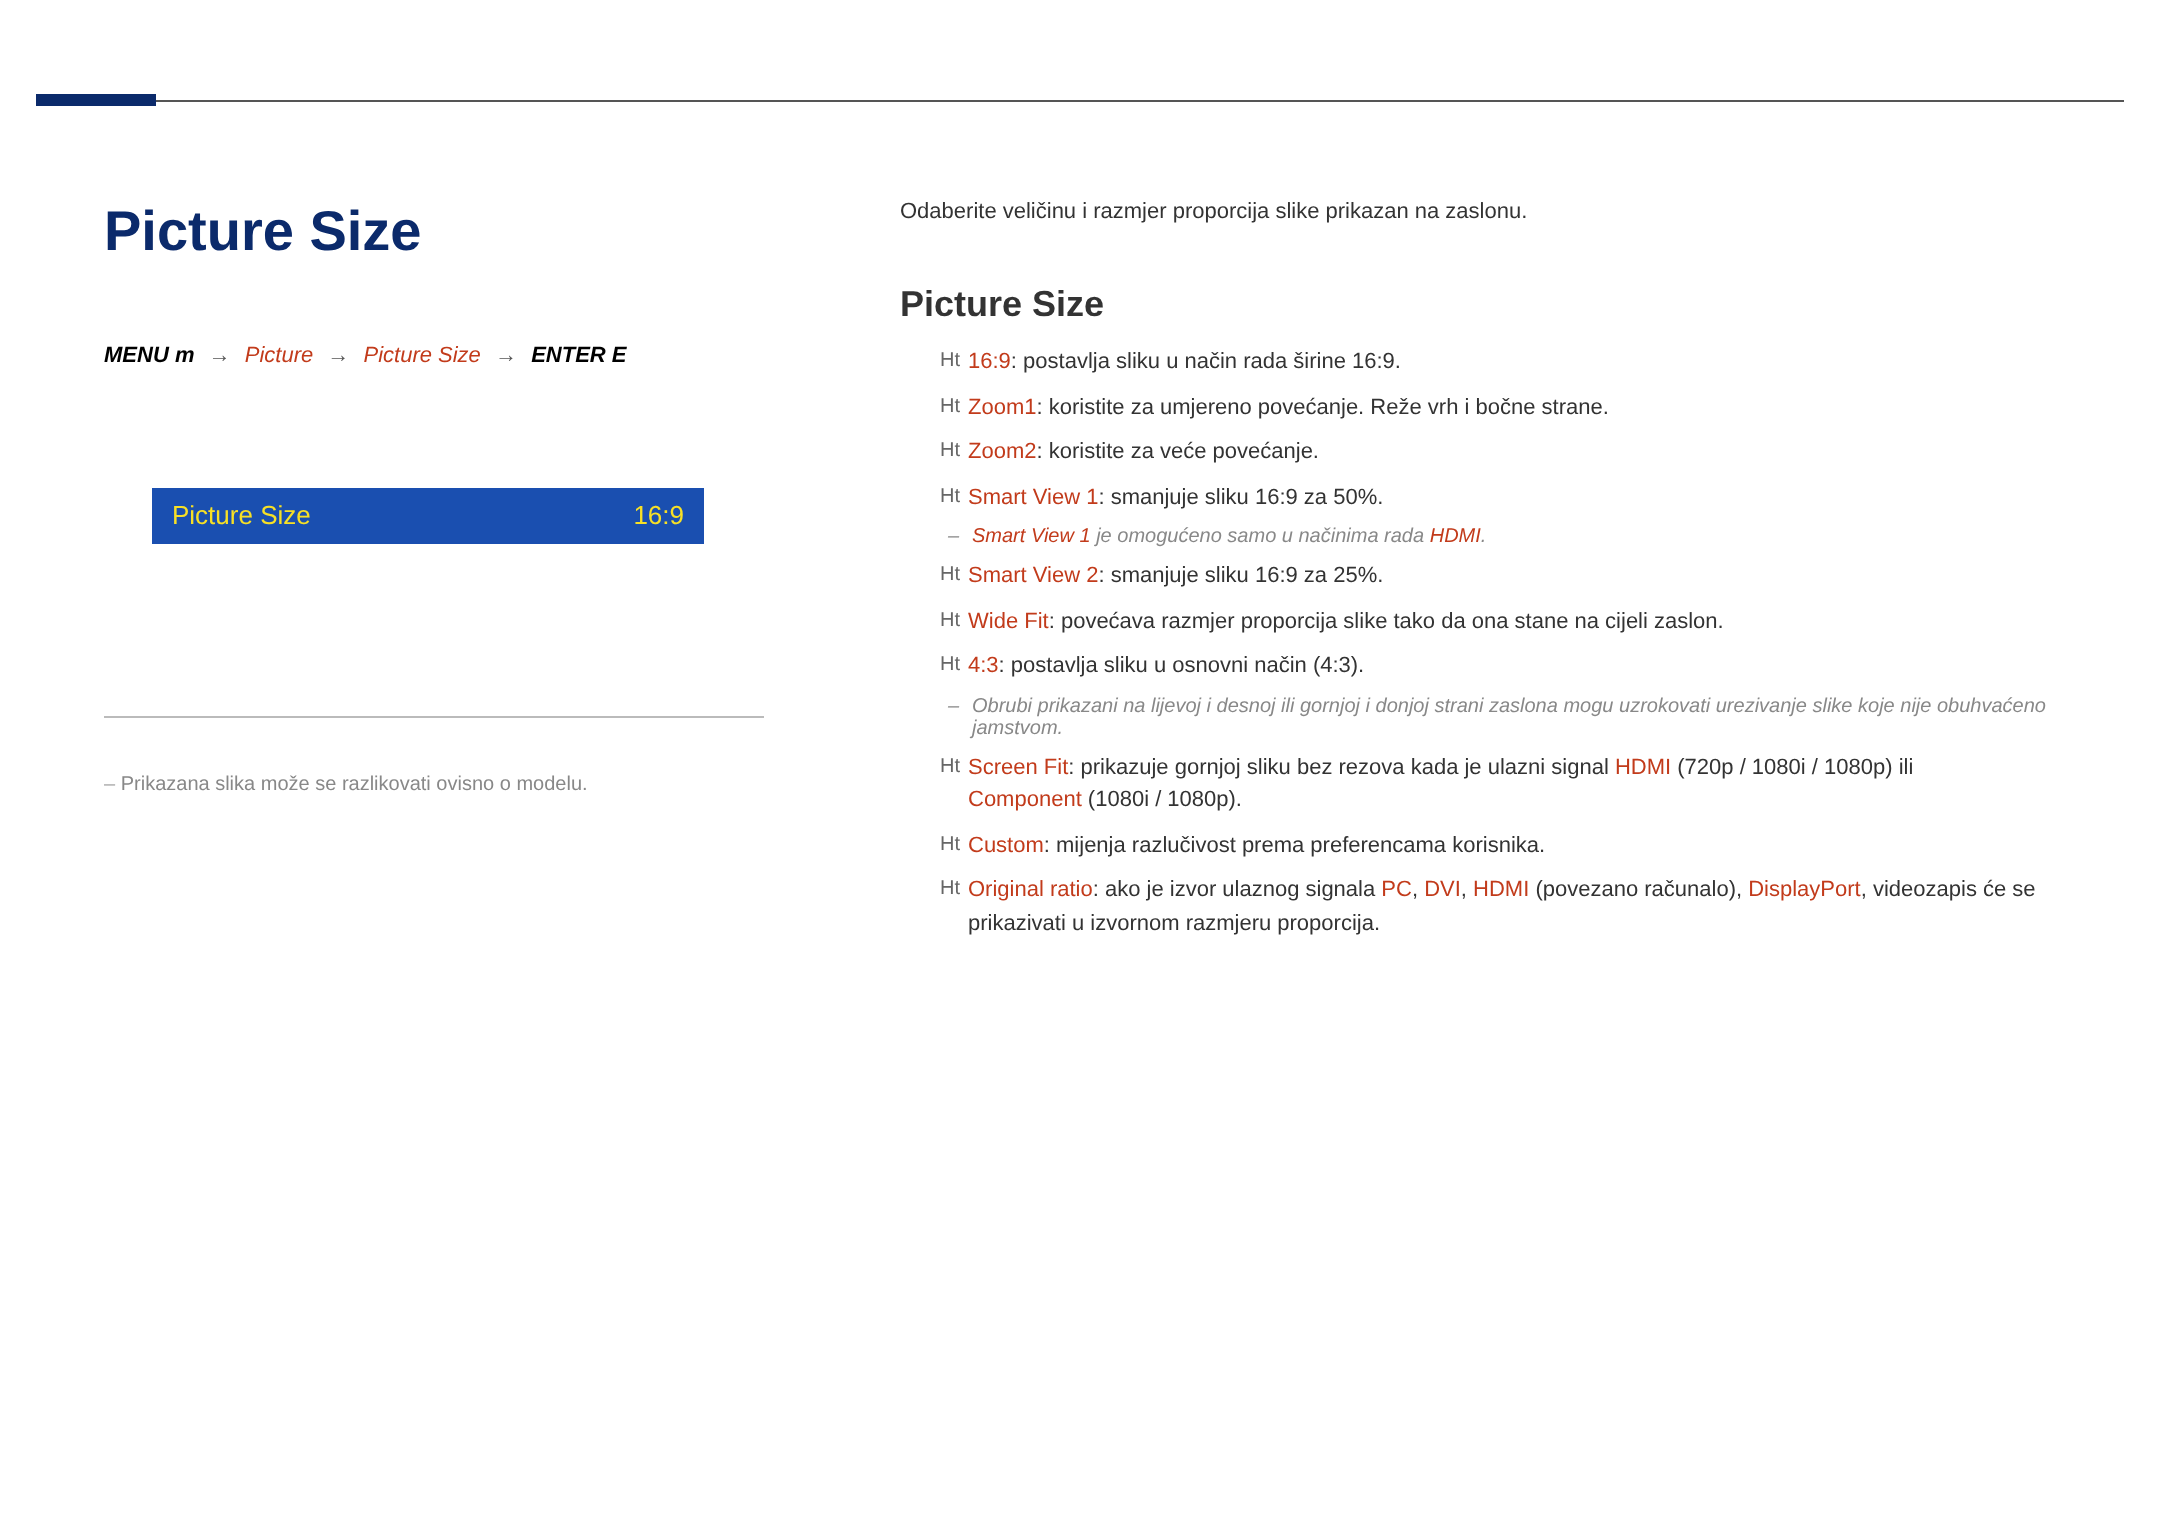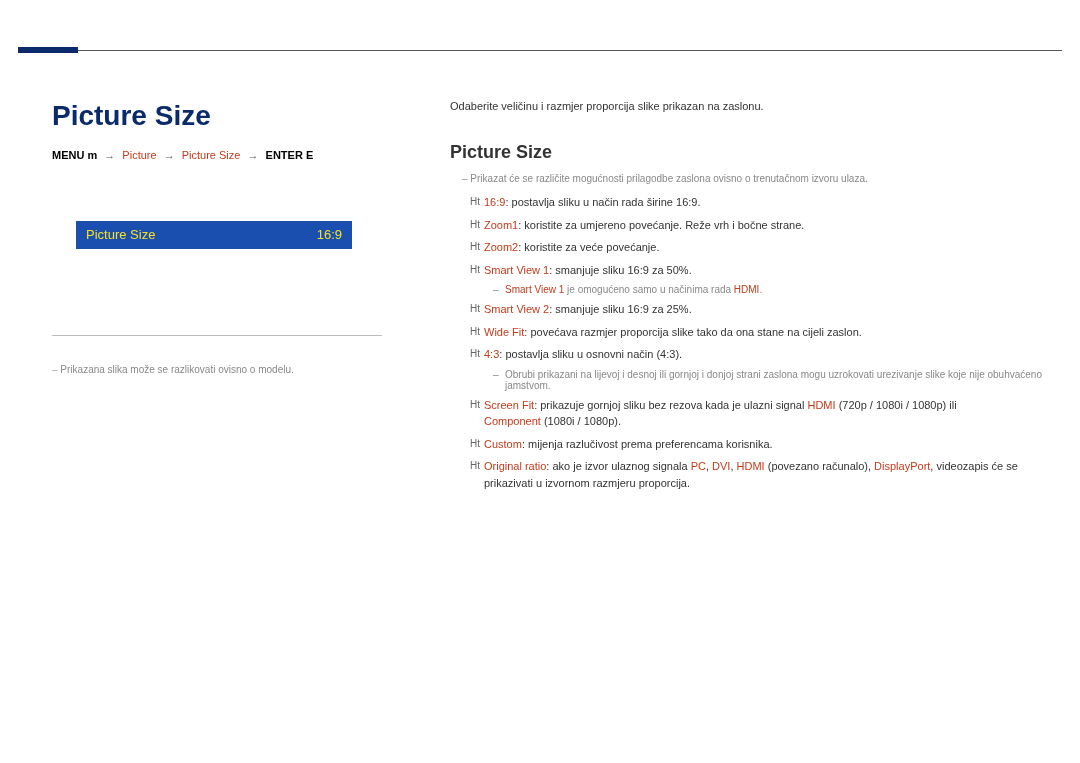--- a/index.html
+++ b/index.html
@@ -31,22 +31,23 @@
     left: 52px;
     top: 100px;
     width: 330px;
   }
   .title {
     font-size: 28px;
     font-weight: bold;
     color: #0b2a6b;
   }
   .breadcrumb {
-    margin-top: 17px;
+    margin-top: 40px;
     font-size: 11px;
+    font-style: italic;
   }
   .breadcrumb .strong { font-weight: bold; color: #000; }
   .breadcrumb .red { color: #c23b1b; }
   .breadcrumb .arrow { color: #555; padding: 0 4px; }
   .menu-box {
     margin-top: 60px;
     width: 276px;
     margin-left: 24px;
   }
   .menu-row {
@@ -112,22 +113,23 @@
     top: 0;
     color: #666;
     font-size: 10px;
     width: 26px;
     text-align: right;
   }
   .red { color: #c23b1b; font-weight: 500; }
   .sub {
     font-size: 10px;
     color: #888;
-    margin: 4px 0 6px 51px;
+    margin: 4px 0 6px 32px;
     position: relative;
+    font-style: italic;
   }
   .sub::before {
     content: "– ";
     position: absolute;
     left: -12px;
   }
 </style>
 </head>
 <body>
 
@@ -156,21 +158,20 @@
     </div>
   </div>
 
   <div class="left-rule"></div>
   <div class="left-note">Prikazana slika može se razlikovati ovisno o modelu.</div>
 </div>
 
 <div class="right-col">
   <div class="intro">Odaberite veličinu i razmjer proporcija slike prikazan na zaslonu.</div>
   <div class="right-title">Picture Size</div>
-  <div class="dash-note">Prikazat će se različite mogućnosti prilagodbe zaslona ovisno o trenutačnom izvoru ulaza.</div>
 
   <div class="items" id="items">
       <div class="item"><span class="num">Ht</span><span class="red">16:9</span><span>: postavlja sliku u način rada širine 16:9.</span></div>
       <div class="item"><span class="num">Ht</span><span class="red">Zoom1</span><span>: koristite za umjereno povećanje. Reže vrh i bočne strane.</span></div>
       <div class="item"><span class="num">Ht</span><span class="red">Zoom2</span><span>: koristite za veće povećanje.</span></div>
       <div class="item"><span class="num">Ht</span><span class="red">Smart View 1</span><span>: smanjuje sliku 16:9 za 50%.</span></div>
       <div class="sub"><span class="red">Smart View 1</span> je omogućeno samo u načinima rada <span class="red">HDMI</span>.</div>
       <div class="item"><span class="num">Ht</span><span class="red">Smart View 2</span><span>: smanjuje sliku 16:9 za 25%.</span></div>
       <div class="item"><span class="num">Ht</span><span class="red">Wide Fit</span><span>: povećava razmjer proporcija slike tako da ona stane na cijeli zaslon.</span></div>
       <div class="item"><span class="num">Ht</span><span class="red">4:3</span><span>: postavlja sliku u osnovni način (4:3).</span></div>

